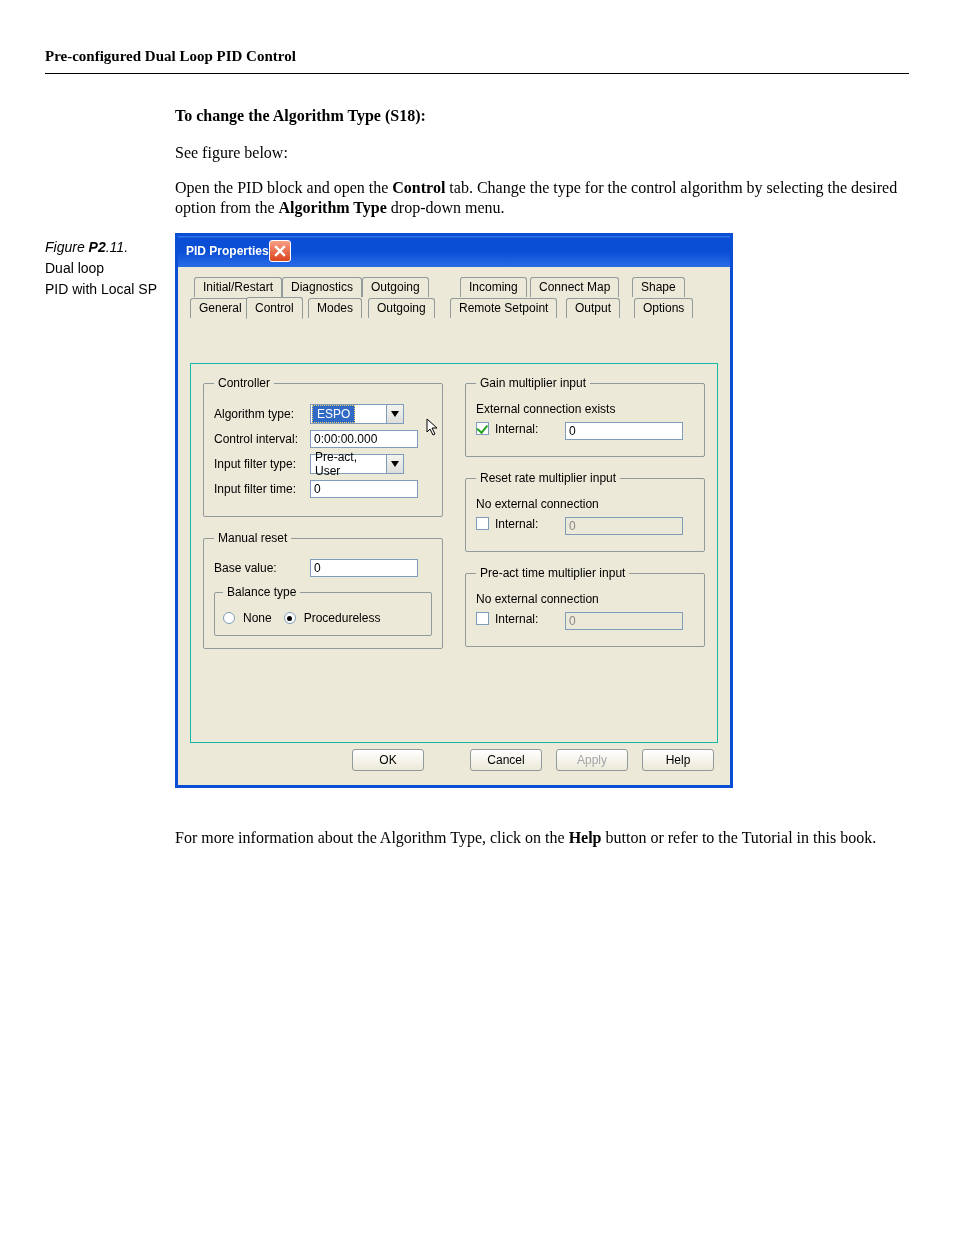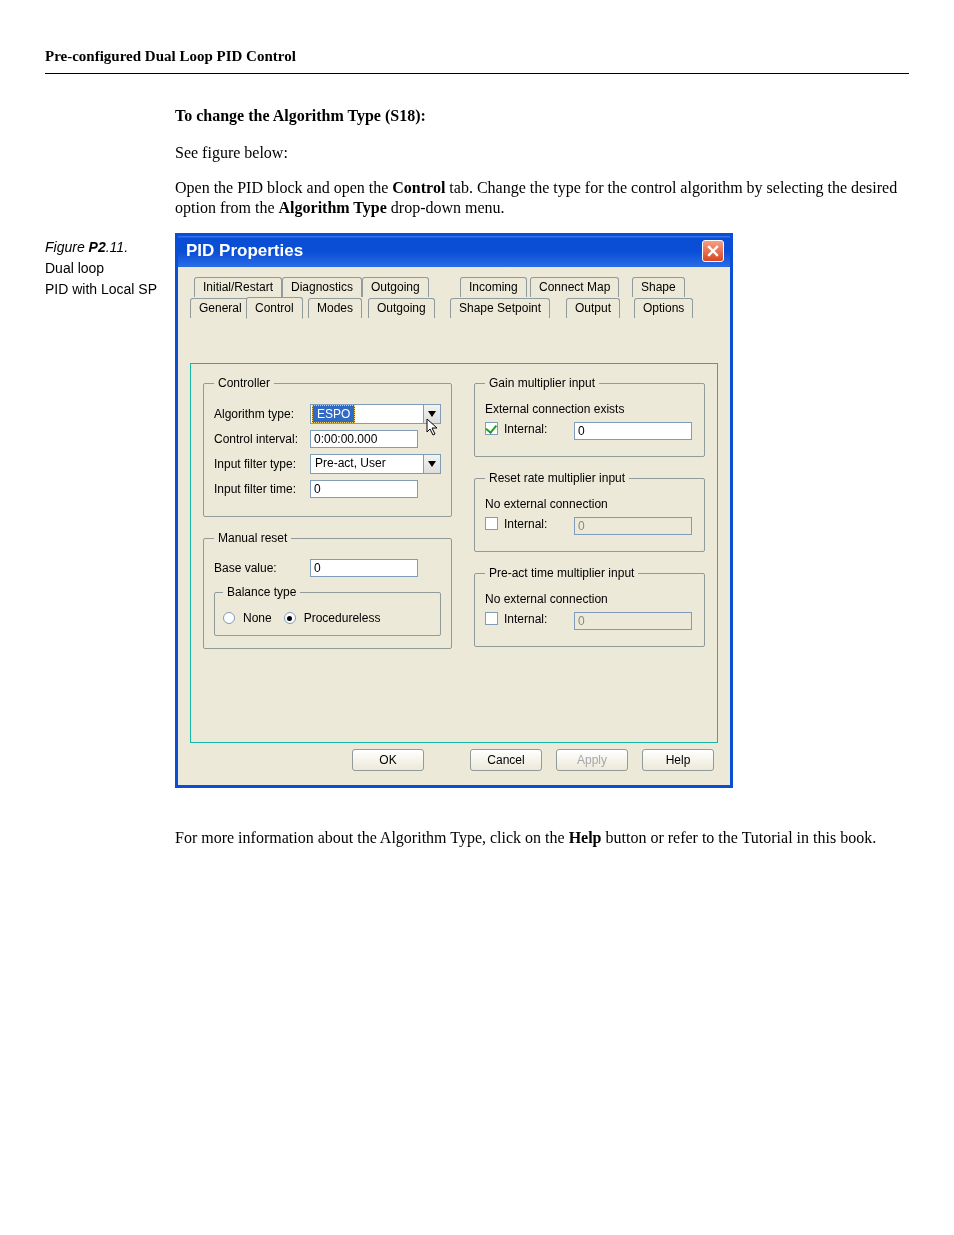--- a/index.html
+++ b/index.html
@@ -33,23 +33,23 @@
     border: 3px solid #0a4ed6;
     background: #ece9d8;
     font-family: Tahoma, Arial, sans-serif;
     font-size: 12px;
     box-shadow: 0 0 0 0;
   }
   .titlebar {
     background: linear-gradient(to bottom, #3c7cf0 0%, #0a4ed6 8%, #0a4ed6 50%, #2a6ce6 100%);
     color: #fff;
     font-weight: bold;
-    font-size: 17px;
+    font-size: 12px;
     padding: 4px 6px 5px 8px;
-    display: flex; align-items: center; justify-content: space-between;
+    display: flex; align-items: center; 
   }
   .closebtn {
     width: 22px; height: 22px;
     background: linear-gradient(to bottom, #f89e85, #d9451d);
     border: 1px solid #fff; border-radius: 3px;
     display: flex; align-items: center; justify-content: center;
     color: #fff; font-weight: bold; font-family: Arial;
     cursor: pointer;
   }
   .closebtn svg { width: 12px; height: 12px; }
@@ -108,21 +108,21 @@
     background: #fff;
     font-family: Tahoma, Arial; font-size: 12px;
     padding: 1px 3px; height: 18px; width: 108px;
   }
   .win-input.disabled { background: #ece9d8; color: #888; }
   .win-select {
     display: flex; align-items: stretch; height: 20px;
   }
   .win-select .sel-box {
     border: 1px solid #7f9db9; background: #fff;
-    padding: 0; width: 114px; display:flex; align-items:flex-start;
+    padding: 0; width: 77px; display:flex; align-items:center;
   }
   .win-select .sel-box.highlight span {
     background: #316ac5; color: #fff; padding: 1px 4px; margin-left:1px;
     border: 1px dotted #f3d26a;
   }
   .win-select .sel-box span { padding: 1px 4px; font-size:12px; }
   .win-select .sel-btn {
     width: 17px; border: 1px solid #7f9db9; border-left: none;
     background: linear-gradient(#f3f3ef,#ddd);
     display:flex; align-items:center; justify-content:center;
@@ -210,21 +210,21 @@
           <div class="tab" style="left:92px;top:0">Diagnostics</div>
           <div class="tab" style="left:172px;top:0">Outgoing</div>
           <div class="tab" style="left:270px;top:0">Incoming</div>
           <div class="tab" style="left:340px;top:0">Connect Map</div>
           <div class="tab" style="left:442px;top:0">Shape</div>
 
           <div class="tab" style="left:0;top:21px">General</div>
           <div class="tab active" style="left:56px">Control</div>
           <div class="tab" style="left:118px;top:21px">Modes</div>
           <div class="tab" style="left:178px;top:21px">Outgoing</div>
-          <div class="tab" style="left:260px;top:21px">Shape Setpoint</div>
+          <div class="tab" style="left:260px;top:21px">Remote Setpoint</div>
           <div class="tab" style="left:376px;top:21px">Output</div>
           <div class="tab" style="left:444px;top:21px">Options</div>
         </div>
 
         <div class="tab-panel">
           <div class="columns">
             <div class="col">
               <fieldset class="groupbox" style="position:relative">
                 <legend>Controller</legend>
                 <div class="form-row">

